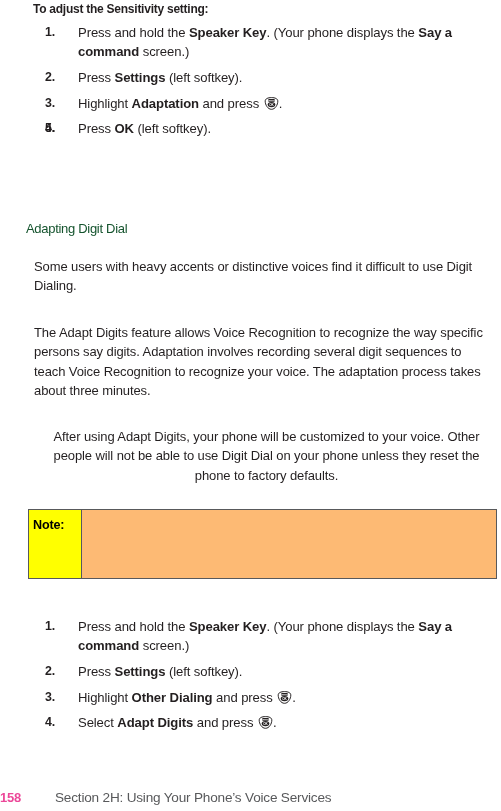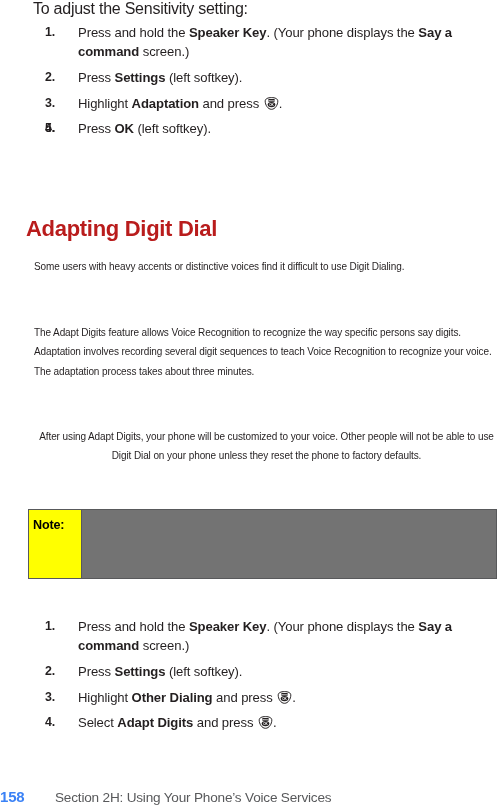--- a/index.html
+++ b/index.html
@@ -19,39 +19,39 @@
   .page {
     position: absolute;
     left: 0; top: 0;
     width: 501px;
     height: 811px;
   }
 
   
   .lead-in {
     position: absolute;
-    font-weight: normal;
-    font-size: 16px;
+    font-weight: bold;
+    font-size: 12px;
     letter-spacing: -0.25px;
     line-height: 14px;
     color: #231f20;
   }
 
   .section-title {
     position: absolute;
-    font-weight: bold;
-    font-size: 22px;
+    font-weight: normal;
+    font-size: 13px;
     letter-spacing: -0.3px;
     line-height: 21px;
-    color: #b91c1c;
+    color: #14532d;
   }
 
   .para {
     position: absolute;
-    font-size: 10px;
+    font-size: 13px;
     line-height: 19.3px;
     letter-spacing: -0.1px;
     color: #231f20;
   }
 
   
   .olist {
     position: absolute;
   }
   .oitem {
@@ -85,21 +85,21 @@
     vertical-align: baseline;
   }
   .keyicon svg { display: block; }
 
   
   .note-box {
     position: absolute;
     display: flex;
     border: 1px solid #58595b;
     box-sizing: border-box;
-    background: #737373;
+    background: #fdba74;
   }
   .note-label-cell {
     background: #ffff00;
     width: 53px;
     flex: 0 0 53px;
     border-right: 1px solid #58595b;
     box-sizing: border-box;
     padding: 5px 0 0 4px;
   }
   .note-label-cell .lbl {
@@ -126,22 +126,22 @@
     left: 0;
     bottom: 0;
     width: 501px;
     height: 30px;
   }
   .footer .pagenum {
     position: absolute;
     left: 0px;
     bottom: 6px;
     font-weight: bold;
-    font-size: 15px;
-    color: #3b82f6;
+    font-size: 13px;
+    color: #ec4899;
     letter-spacing: -0.2px;
   }
   .footer .section-ref {
     position: absolute;
     left: 55px;
     bottom: 6px;
     font-weight: normal;
     font-size: 13.6px;
     color: #58595b;
     letter-spacing: -0.2px;

